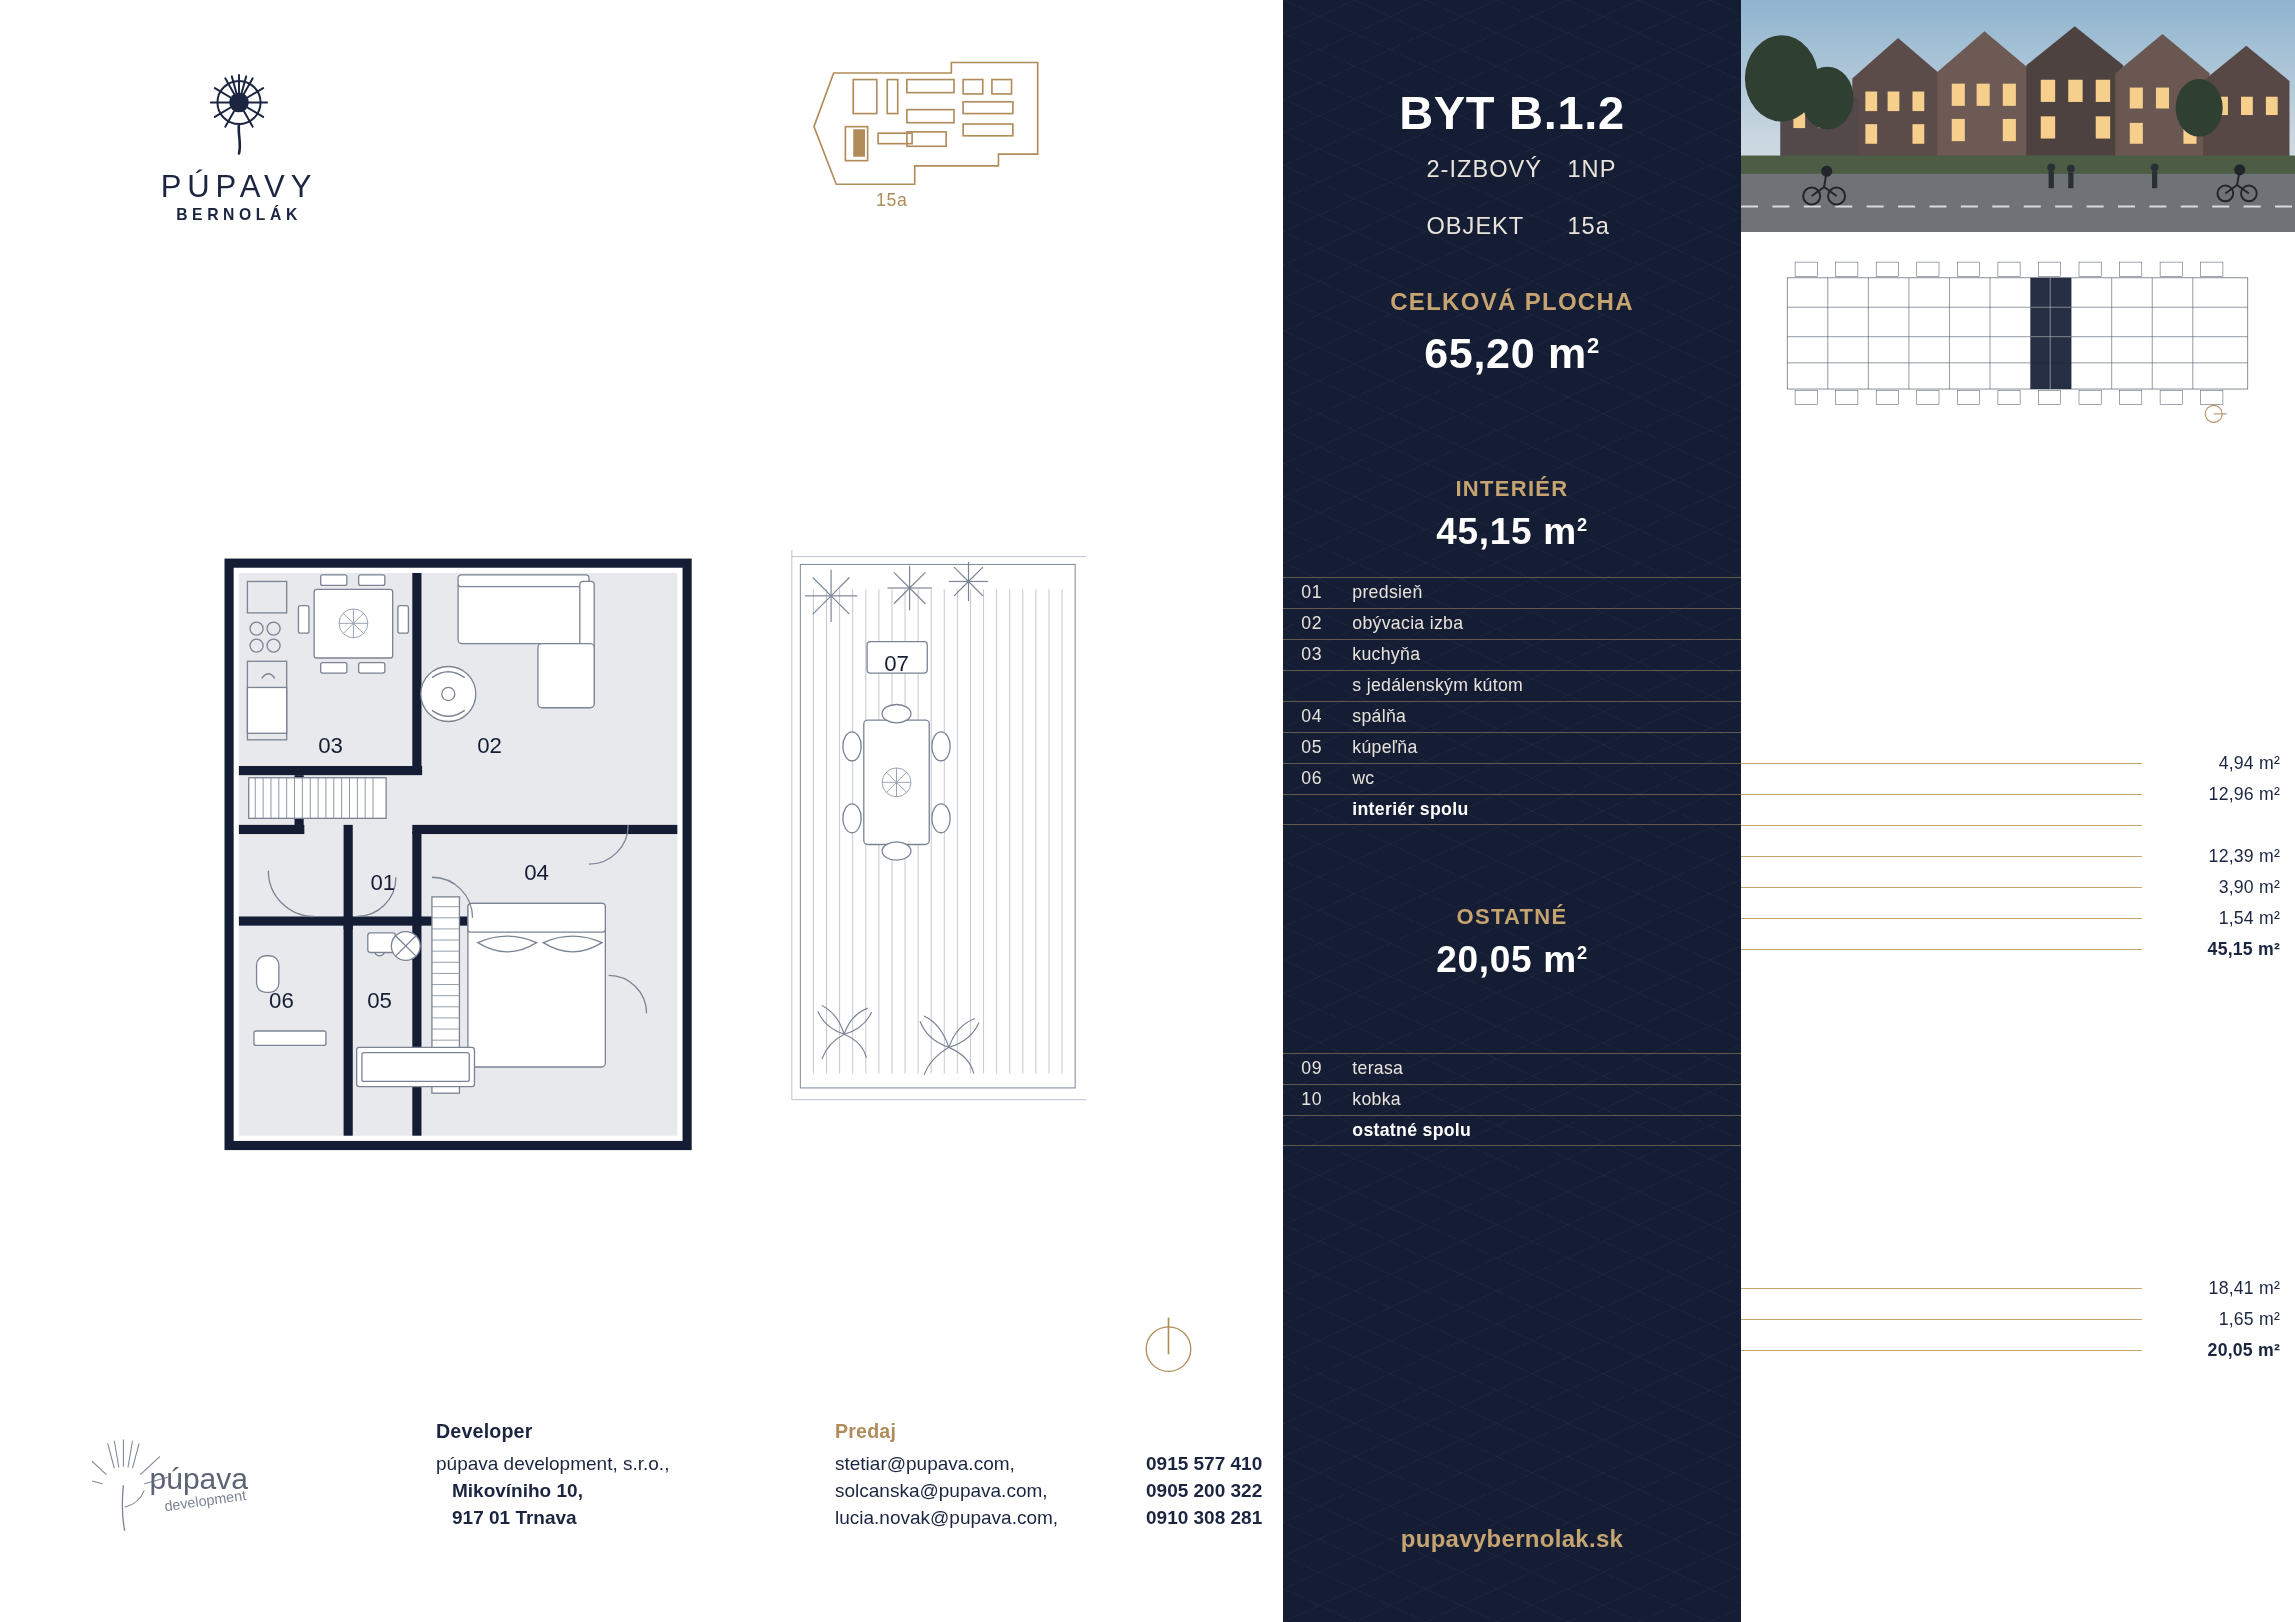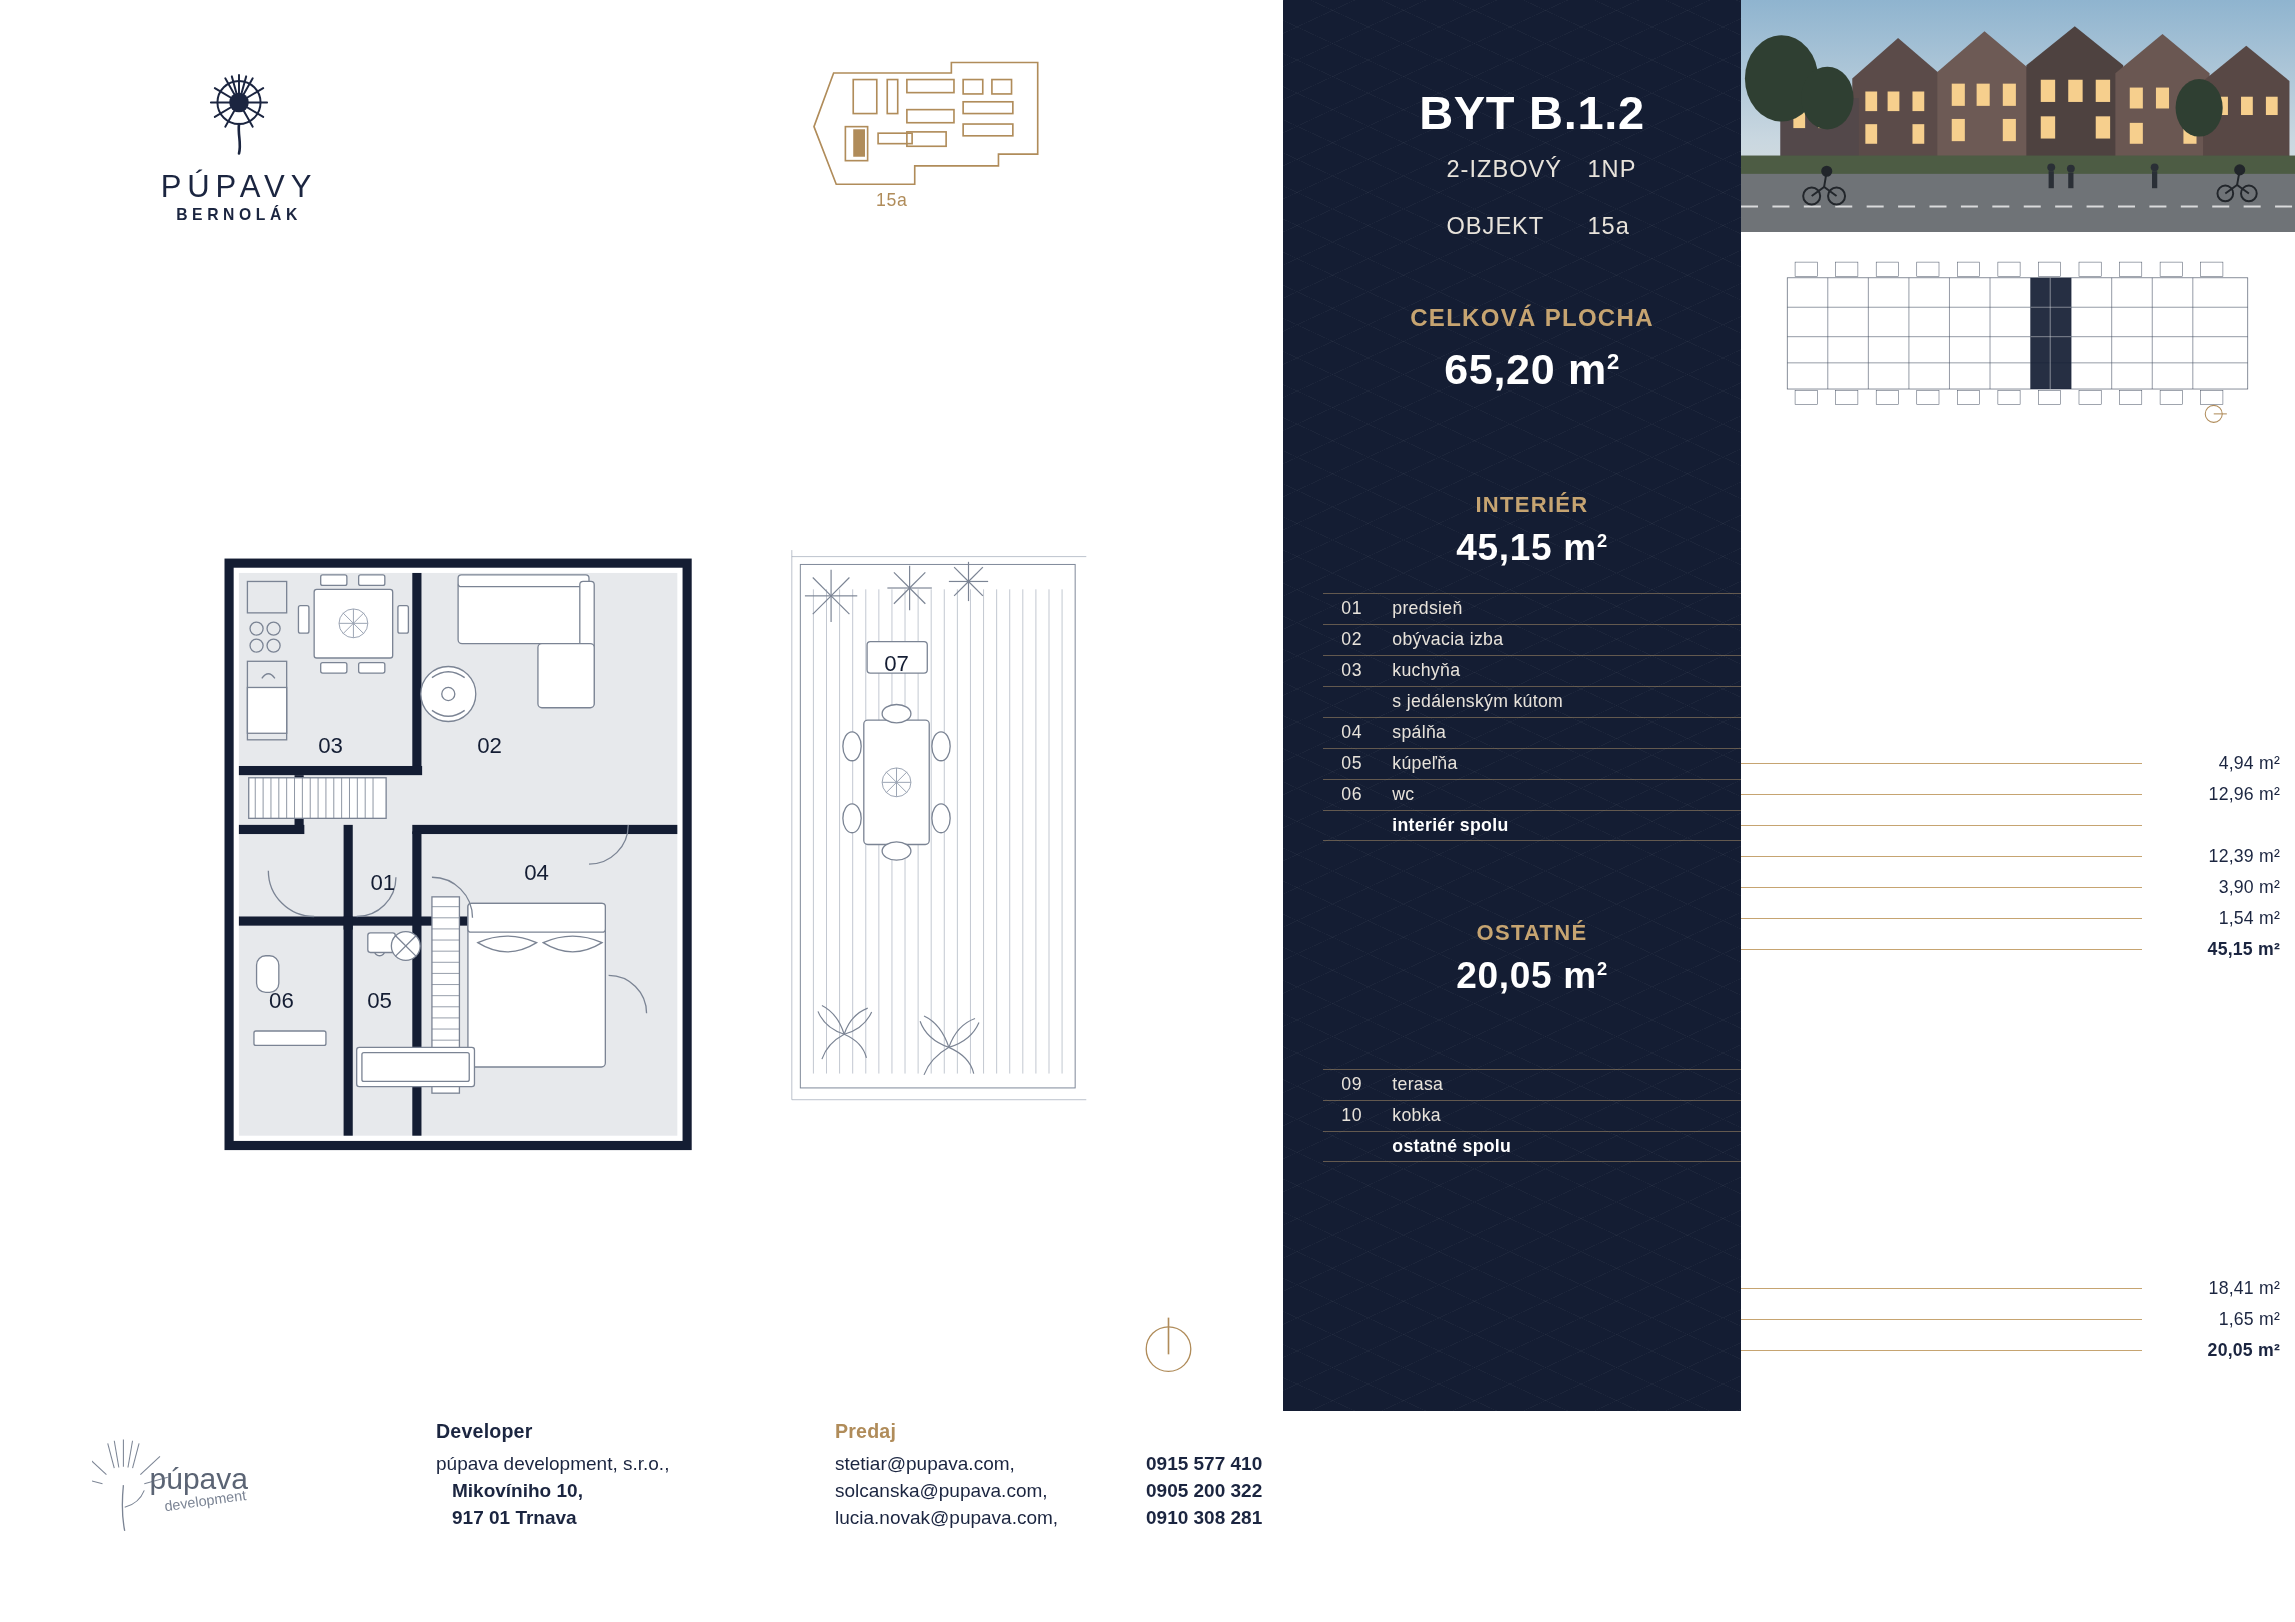--- a/index.html
+++ b/index.html
@@ -47,24 +47,23 @@
   .f-head { font-size:19.6px; font-weight:700; color:#1b2540; margin-bottom:8.5px; letter-spacing:0.2px; }
   .f-head.gold { color:#b08c5a; }
   .f-line { font-size:19px; color:#1b2540; line-height:1.42; }
   .f-line.bold { font-weight:700;margin-left:16px; }
   .mail-row { display:flex; font-size:19px; color:#1b2540; line-height:1.42; }
   .mail-row .m { width:311px; }
   .mail-row .p { font-weight:700; }
 
   
   #dark-panel {
-    position:absolute; left:1283px; top:0; width:458px; height:1411px;
+    position:absolute; left:1283px; top:0; width:458px; height:1622px;
     background:#141d33;
     overflow:hidden;
-    padding-left:40px;
   }
   #dark-panel .pattern {
     position:absolute; inset:0;
     background-image:
       repeating-linear-gradient(155deg, rgba(255,255,255,0.035) 0 0.7px, transparent 0.7px 30px),
       repeating-linear-gradient(25deg, rgba(255,255,255,0.035) 0 0.7px, transparent 0.7px 30px);
   }
   #panel-content { position:relative; z-index:2; }
 
   #byt-title {
@@ -74,21 +73,21 @@
   .meta-row {
     display:flex; justify-content:center; color:#e8e3db; font-size:23.6px;
     letter-spacing:1px; margin-top:30px;
   }
   .meta-row .lbl { width:190px; text-align:left; padding-left:49px; }
   .meta-row .val { width:79px; text-align:left; }
   .meta-row:nth-of-type(2) { margin-top:16px; }
 
   .big-label {
     text-align:center; color:#c6a471; font-size:24px; font-weight:700;
-    letter-spacing:1.3px; margin-top:64px;
+    letter-spacing:1.3px; margin-top:48px;
   }
   .big-value {
     text-align:center; color:#ffffff; font-size:43px; font-weight:700;
     letter-spacing:0.7px; margin-top:13px;
   }
   .big-value sup { font-size:22px; vertical-align:super; }
 
   .sec-label {
     text-align:center; color:#c6a471; font-size:22px; font-weight:700;
     letter-spacing:1.3px;

